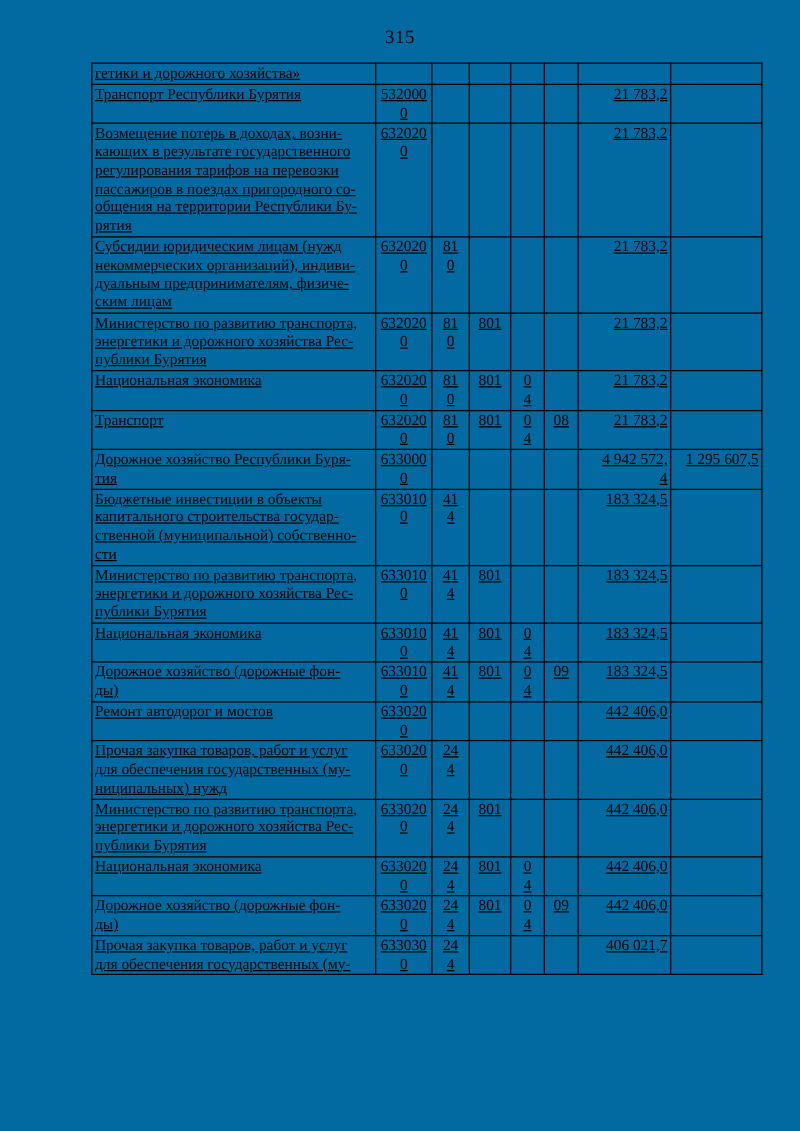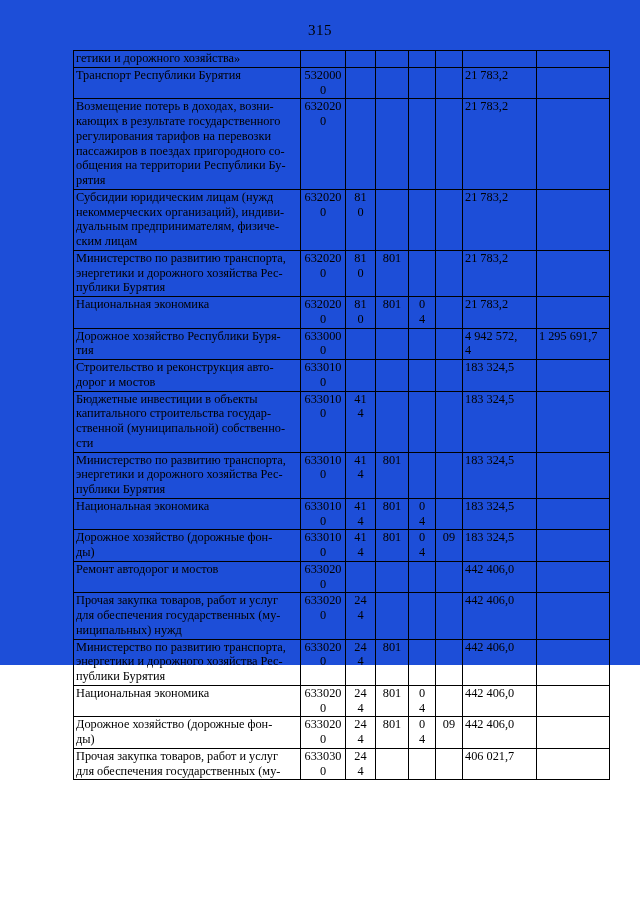--- a/index.html
+++ b/index.html
@@ -10,47 +10,48 @@
   body {
     width: 640px;
     height: 905px;
     font-family: "Liberation Serif", serif;
     color: #000000;
     overflow: hidden;
   }
   .page {
     position: relative;
     width: 640px;
-    height: 665px;
-    background: #1d4ed8;
+    height: 905px;
+    background: #0369a1;
   }
   .page-number {
     text-align: center;
     font-size: 15px;
     padding-top: 22px;
     letter-spacing: 0.5px;
   }
   table.budget {
     border-collapse: collapse;
     table-layout: fixed;
     width: 536px;
     margin: 11px 0 0 73px;
     font-size: 12.3px;
     line-height: 1.2;
+    text-decoration: underline;
   }
   table.budget td {
     border: 1px solid #000000;
     vertical-align: top;
     white-space: pre-line;
     word-wrap: break-word;
     padding: 0 2px 1px 2px;
   }
   td.c0 { text-align: left; padding-left: 3px; padding-right: 3px; }
   td.c1, td.c2, td.c3, td.c4, td.c5 { text-align: center; padding-left: 1px; padding-right: 1px; }
-  td.c6, td.c7 { text-align: left; padding-right: 5px; }
+  td.c6, td.c7 { text-align: right; padding-right: 5px; }
 </style>
 </head>
 <body>
 
 <div class="page">
   <div class="page-number">315</div>
 
   <table class="budget">
     <colgroup>
       <col style="width:227px">
@@ -136,43 +137,44 @@
           <td class="c2">81
 0</td>
           <td class="c3">801</td>
           <td class="c4">0
 4</td>
           <td class="c5"></td>
           <td class="c6">21 783,2</td>
           <td class="c7"></td>
         </tr>
         <tr>
+          <td class="c0">Транспорт</td>
+          <td class="c1">632020
+0</td>
+          <td class="c2">81
+0</td>
+          <td class="c3">801</td>
+          <td class="c4">0
+4</td>
+          <td class="c5">08</td>
+          <td class="c6">21 783,2</td>
+          <td class="c7"></td>
+        </tr>
+        <tr>
           <td class="c0">Дорожное хозяйство Республики Буря-
 тия</td>
           <td class="c1">633000
 0</td>
           <td class="c2"></td>
           <td class="c3"></td>
           <td class="c4"></td>
           <td class="c5"></td>
           <td class="c6">4 942 572,
 4</td>
-          <td class="c7">1 295 691,7</td>
-        </tr>
-        <tr>
-          <td class="c0">Строительство и реконструкция авто-
-дорог и мостов</td>
-          <td class="c1">633010
-0</td>
-          <td class="c2"></td>
-          <td class="c3"></td>
-          <td class="c4"></td>
-          <td class="c5"></td>
-          <td class="c6">183 324,5</td>
-          <td class="c7"></td>
+          <td class="c7">1 295 607,5</td>
         </tr>
         <tr>
           <td class="c0">Бюджетные инвестиции в объекты
 капитального строительства государ-
 ственной (муниципальной) собственно-
 сти</td>
           <td class="c1">633010
 0</td>
           <td class="c2">41
 4</td>

